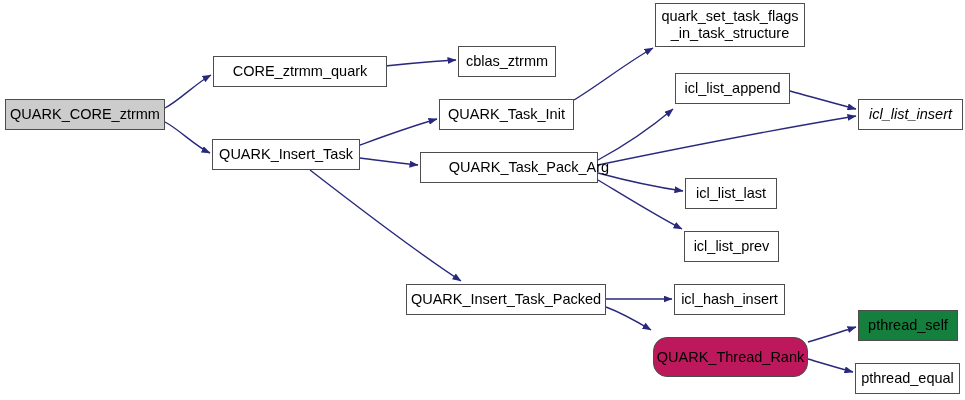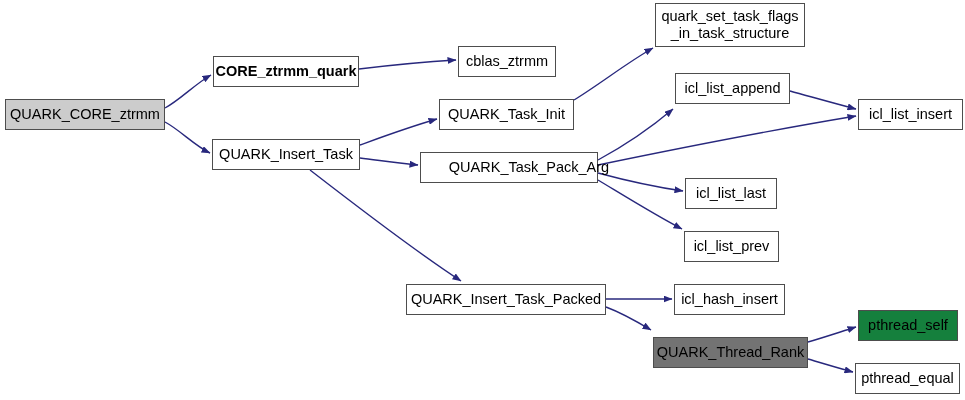--- a/index.html
+++ b/index.html
@@ -50,31 +50,31 @@
         <path d="M790,91 C812,97 833,103 856,109" fill="none" stroke="#28287d" stroke-width="1.4" marker-end="url(#arrowhead)"></path>
         <path d="M606,299 C628,299 650,299 672,299" fill="none" stroke="#28287d" stroke-width="1.4" marker-end="url(#arrowhead)"></path>
         <path d="M606,307 C622,313 636,321 651,330" fill="none" stroke="#28287d" stroke-width="1.4" marker-end="url(#arrowhead)"></path>
         <path d="M808,342 C822,338 840,332 856,327" fill="none" stroke="#28287d" stroke-width="1.4" marker-end="url(#arrowhead)"></path>
         <path d="M808,359 C822,363 838,368 853,372" fill="none" stroke="#28287d" stroke-width="1.4" marker-end="url(#arrowhead)"></path>
       </g>
   </svg>
 
   <div id="node-layer">
       <div class="node highlight" style="left: 5px; top: 99px; width: 160px; height: 31px; border-color: rgb(77, 77, 77); background: rgb(204, 204, 204);">QUARK_CORE_ztrmm</div>
-      <div class="node" style="left: 213px; top: 56px; width: 146px; height: 31px; border-color: rgb(77, 77, 77); background: rgb(255, 255, 255); font-weight: bold;">CORE_ztrmm_quark</div>
+      <div class="node" style="left: 213px; top: 56px; width: 174px; height: 31px; border-color: rgb(77, 77, 77); background: rgb(255, 255, 255);">CORE_ztrmm_quark</div>
       <div class="node" style="left: 212px; top: 139px; width: 148px; height: 31px; border-color: rgb(77, 77, 77); background: rgb(255, 255, 255);">QUARK_Insert_Task</div>
       <div class="node" style="left: 458px; top: 46px; width: 98px; height: 31px; border-color: rgb(77, 77, 77); background: rgb(255, 255, 255);">cblas_ztrmm</div>
       <div class="node" style="left: 439px; top: 99px; width: 135px; height: 31px; border-color: rgb(77, 77, 77); background: rgb(255, 255, 255);">QUARK_Task_Init</div>
       <div class="node" style="left: 420px; top: 152px; width: 178px; height: 31px; border-color: rgb(77, 77, 77); background: rgb(255, 255, 255); padding-left: 40px;">QUARK_Task_Pack_Arg</div>
       <div class="node" style="left: 655px; top: 3px; width: 150px; height: 44px; border-color: rgb(77, 77, 77); background: rgb(255, 255, 255);">quark_set_task_flags
 _in_task_structure</div>
       <div class="node" style="left: 675px; top: 73px; width: 115px; height: 31px; border-color: rgb(77, 77, 77); background: rgb(255, 255, 255);">icl_list_append</div>
-      <div class="node" style="left: 858px; top: 99px; width: 105px; height: 31px; border-color: rgb(77, 77, 77); background: rgb(255, 255, 255);">icl_list_insert</div>
+      <div class="node" style="left: 858px; top: 99px; width: 105px; height: 31px; border-color: rgb(77, 77, 77); background: rgb(255, 255, 255); font-style: italic;">icl_list_insert</div>
       <div class="node" style="left: 685px; top: 178px; width: 92px; height: 31px; border-color: rgb(77, 77, 77); background: rgb(255, 255, 255);">icl_list_last</div>
       <div class="node" style="left: 684px; top: 231px; width: 95px; height: 31px; border-color: rgb(77, 77, 77); background: rgb(255, 255, 255);">icl_list_prev</div>
       <div class="node" style="left: 406px; top: 284px; width: 200px; height: 31px; border-color: rgb(77, 77, 77); background: rgb(255, 255, 255);">QUARK_Insert_Task_Packed</div>
       <div class="node" style="left: 674px; top: 284px; width: 111px; height: 31px; border-color: rgb(77, 77, 77); background: rgb(255, 255, 255);">icl_hash_insert</div>
-      <div class="node" style="left: 653px; top: 337px; width: 155px; height: 31px; border-color: rgb(77, 77, 77); background: #737373;">QUARK_Thread_Rank</div>
+      <div class="node" style="left: 653px; top: 337px; width: 155px; height: 40px; border-color: rgb(77, 77, 77); background: #be185d; border-radius: 14px;">QUARK_Thread_Rank</div>
       <div class="node" style="left: 858px; top: 310px; width: 100px; height: 31px; border-color: rgb(77, 77, 77); background: #15803d;">pthread_self</div>
       <div class="node" style="left: 855px; top: 363px; width: 105px; height: 31px; border-color: rgb(77, 77, 77); background: rgb(255, 255, 255);">pthread_equal</div>
     </div>
 
 </div>
 
 </body></html>

